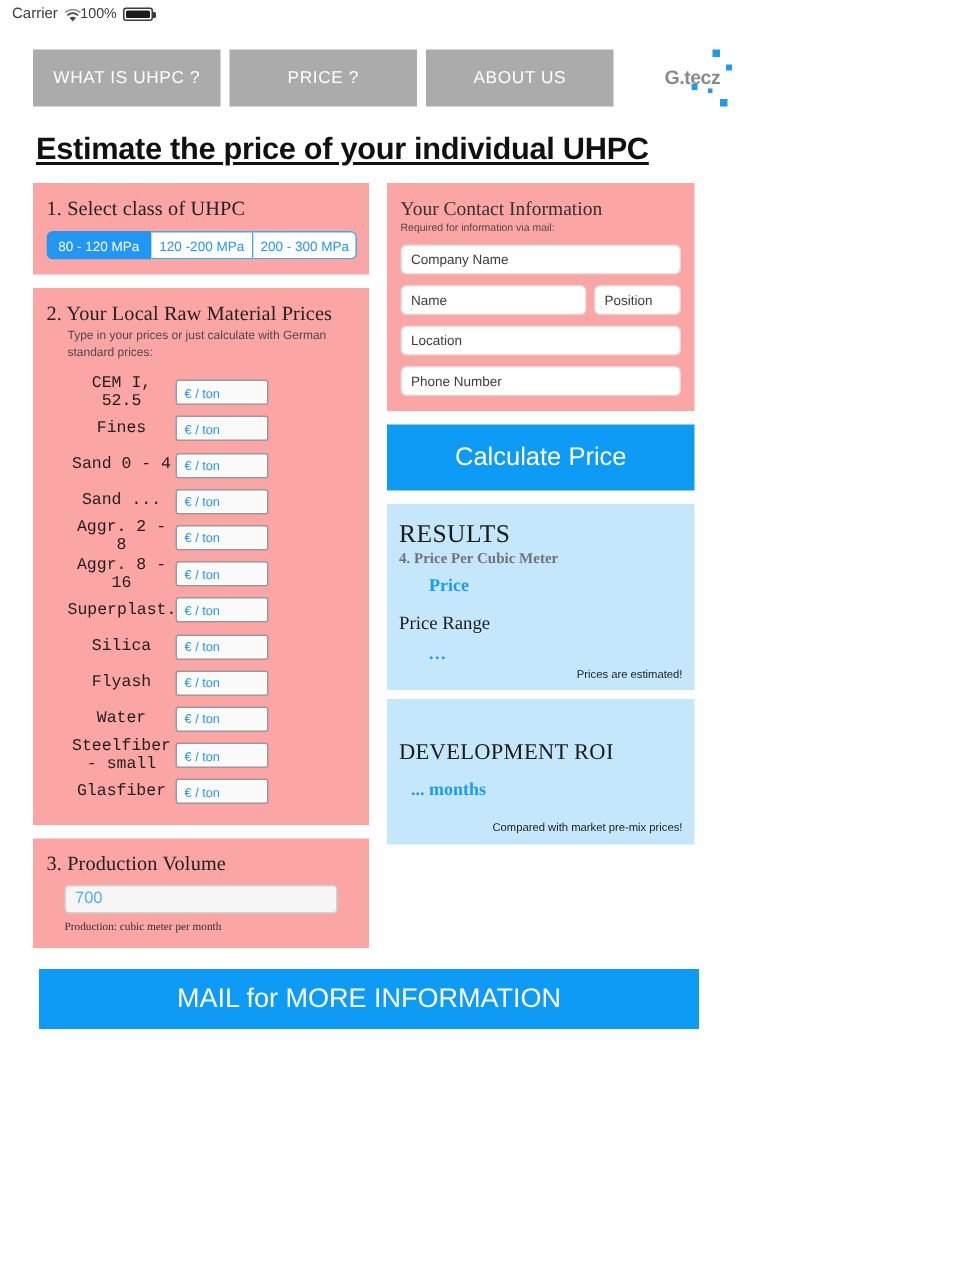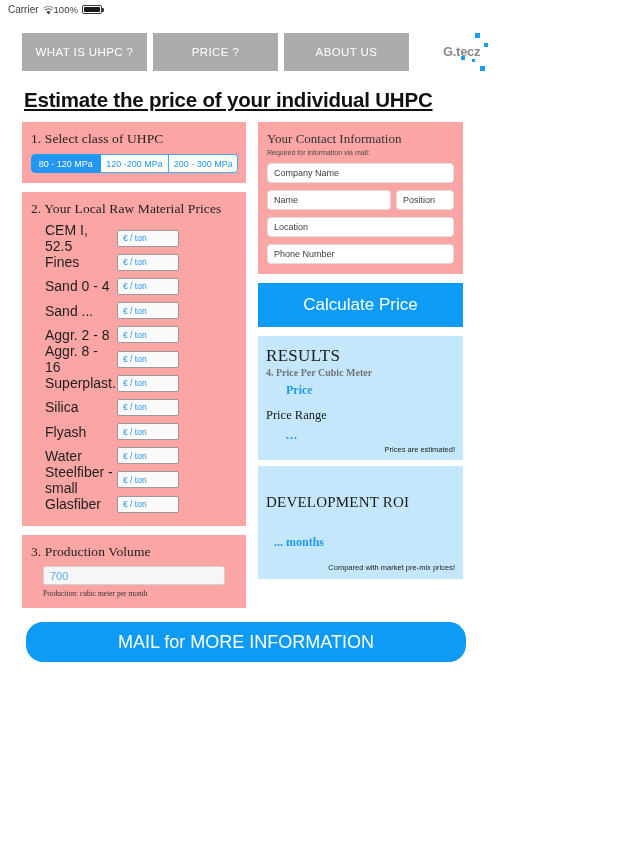--- a/index.html
+++ b/index.html
@@ -136,26 +136,27 @@
   .seg.active { background: #2196f3; color: #ffffff; border-color: #2196f3; }
 
   
   .mat-list { margin-top: 9px; }
   .mat-row {
     display: flex;
     align-items: center;
     height: 24.2px;
   }
   .mat-label {
-    font-family: Liberation Sans, sans-serif;
-    font-size: 14px;
+    font-family: Liberation Mono, monospace;
+    font-size: 11px;
     color: #1e1e1e;
     width: 86px;
     flex: 0 0 86px;
     padding-left: 14px;
+    text-align: center;
   }
   .mat-input {
     width: 62px;
     height: 17px;
     background: #fafafa;
     border: 1px solid #9a9a9a;
     border-radius: 2px;
     display: flex;
     align-items: center;
     padding-left: 5px;
@@ -292,21 +293,21 @@
     font-family: "Liberation Serif", serif;
     font-size: 15px;
     color: #1b1b1b;
     letter-spacing: .2px;
   }
   .roi-val {
     font-family: "Liberation Serif", serif;
     font-weight: bold;
     font-size: 12px;
     color: #1d9bf0;
-    margin-top: 24px;
+    margin-top: 8px;
     margin-left: 8px;
   }
   .roi-note {
     text-align: right;
     font-family: "Liberation Sans", sans-serif;
     font-size: 7.5px;
     color: #1b1b1b;
     margin-top: 13px;
   }
 
@@ -316,21 +317,20 @@
     height: 40px;
     background: #0d9bf5;
     color: #ffffff;
     display: flex;
     align-items: center;
     justify-content: center;
     font-size: 18px;
     cursor: pointer;
     user-select: none;
     width: 440px;
-    border-radius: 17px;
   }
 </style>
 </head>
 <body>
 
 <div class="statusbar">
   <div class="sb-left">
     <span>Carrier</span>
     <span class="wifi-icon">
       <svg width="11" height="9" viewBox="0 0 11 9">
@@ -372,20 +372,21 @@
       <div class="sec-title">1. Select class of UHPC</div>
       <div class="segmented">
         <div class="seg active">80 - 120 MPa</div>
         <div class="seg">120 -200 MPa</div>
         <div class="seg">200 - 300 MPa</div>
       </div>
     </div>
 
     <div class="panel">
       <div class="sec-title">2. Your Local Raw Material Prices</div>
+      <div class="sec-sub">Type in your prices or just calculate with German standard prices:</div>
 
       <div class="mat-list">
         <div class="mat-row">
           <span class="mat-label">CEM I, 52.5</span>
           <span class="mat-input">€ / ton</span>
         </div>
         <div class="mat-row">
           <span class="mat-label">Fines</span>
           <span class="mat-input">€ / ton</span>
         </div>

